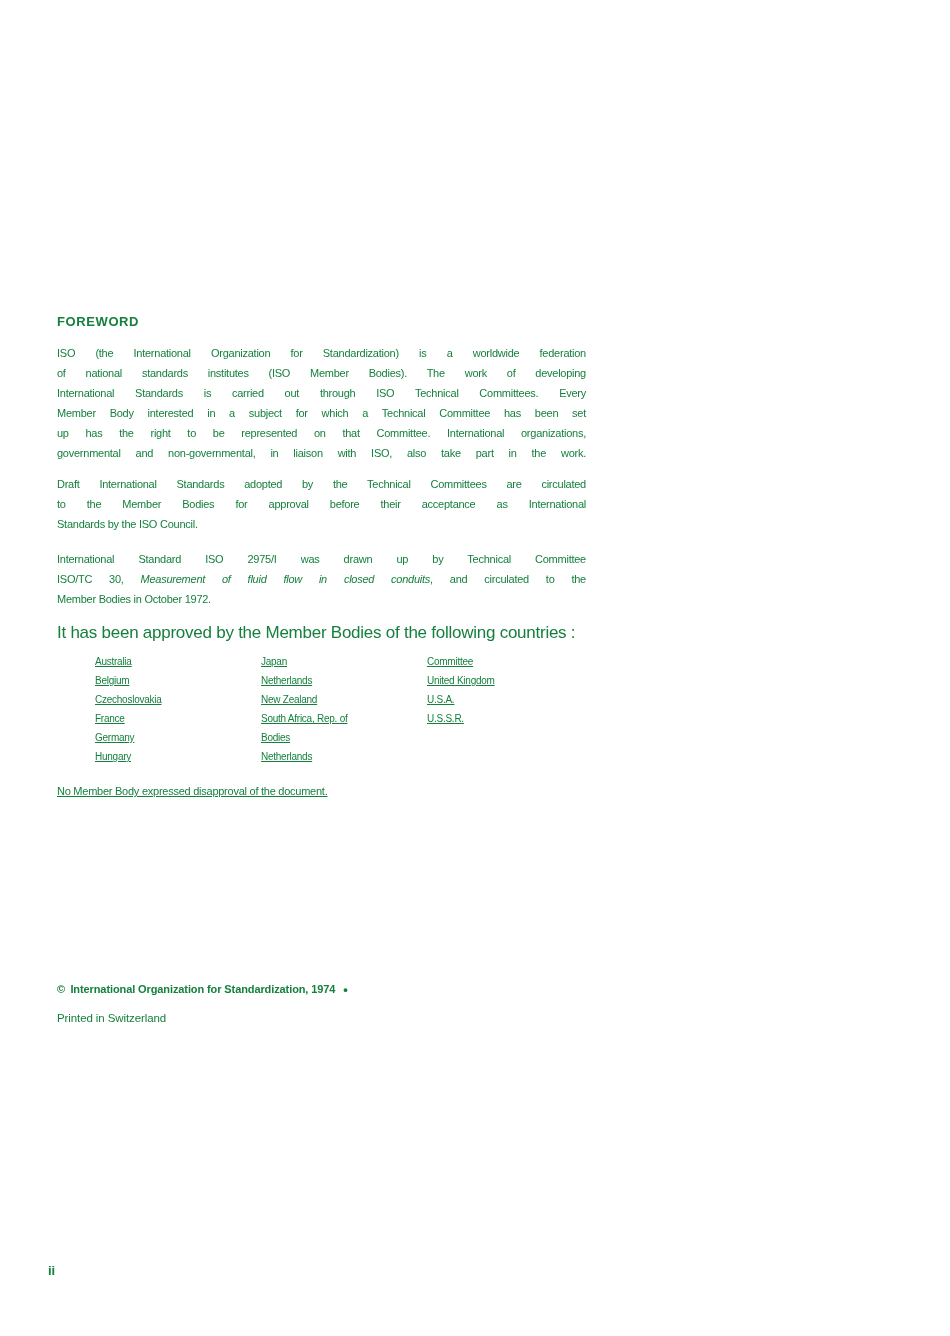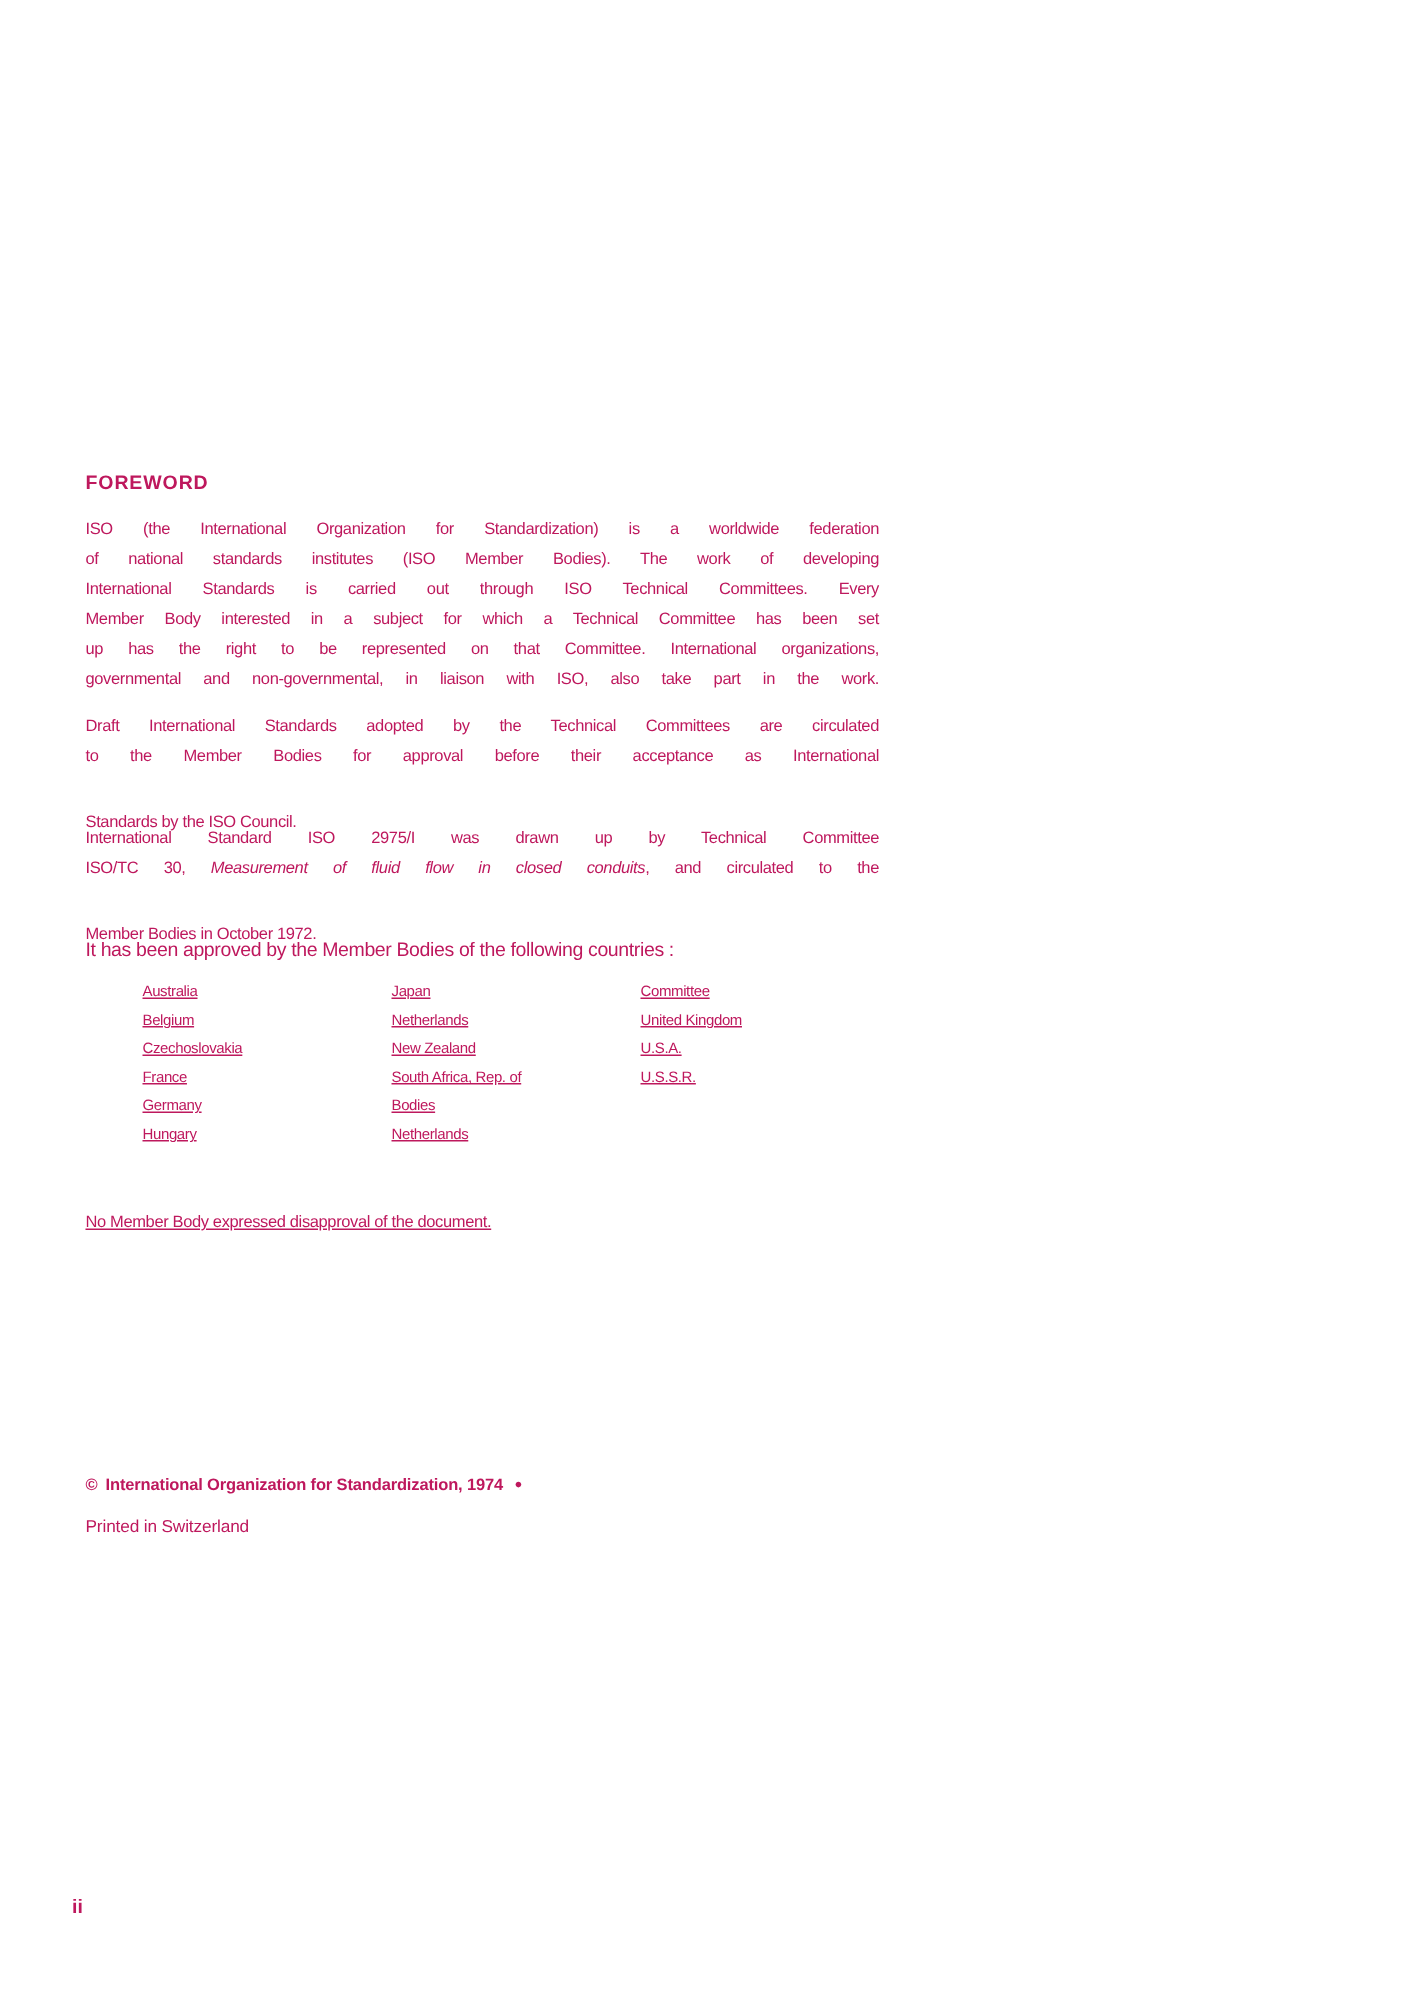--- a/index.html
+++ b/index.html
@@ -7,47 +7,47 @@
     padding: 0;
     background: #ffffff;
   }
   .page {
     position: relative;
     width: 950px;
     height: 1336px;
     background: #ffffff;
     overflow: hidden;
     font-family: "Liberation Sans", "DejaVu Sans", sans-serif;
-    color: #be185d;
+    color: #15803d;
   }
   .abs { position: absolute; }
 
   .heading {
     left: 57px;
     top: 314px;
     font-size: 13px;
     font-weight: 700;
     letter-spacing: 0.6px;
   }
 
   .body-block {
     left: 57px;
     width: 529px;
     font-size: 11px;
     line-height: 20px;
     letter-spacing: -0.25px;
   }
   .jline { text-align: justify; text-align-last: justify; }
-  .lline { text-align: left;    text-align-last: left; margin-top: 24px; }
+  .lline { text-align: left;    text-align-last: left; }
   .it    { font-style: italic; }
 
   .p-iso      { top: 343px; }
   .p-draft    { top: 474px; }
   .p-standard { top: 549px; }
-  .approval   { top: 623px; width: 529px; left: 57px; font-size: 13px; line-height: 20px; letter-spacing: -0.25px; }
+  .approval   { top: 623px; width: 529px; left: 57px; font-size: 17px; line-height: 20px; letter-spacing: -0.25px; }
   .no-disapproval { top: 781px; text-decoration: underline; }
 
   .country-col {
     top: 652px;
     font-size: 10px;
     line-height: 19px;
     letter-spacing: -0.25px;
     text-decoration: underline;
   }
   .col-1 { left: 95px; }

